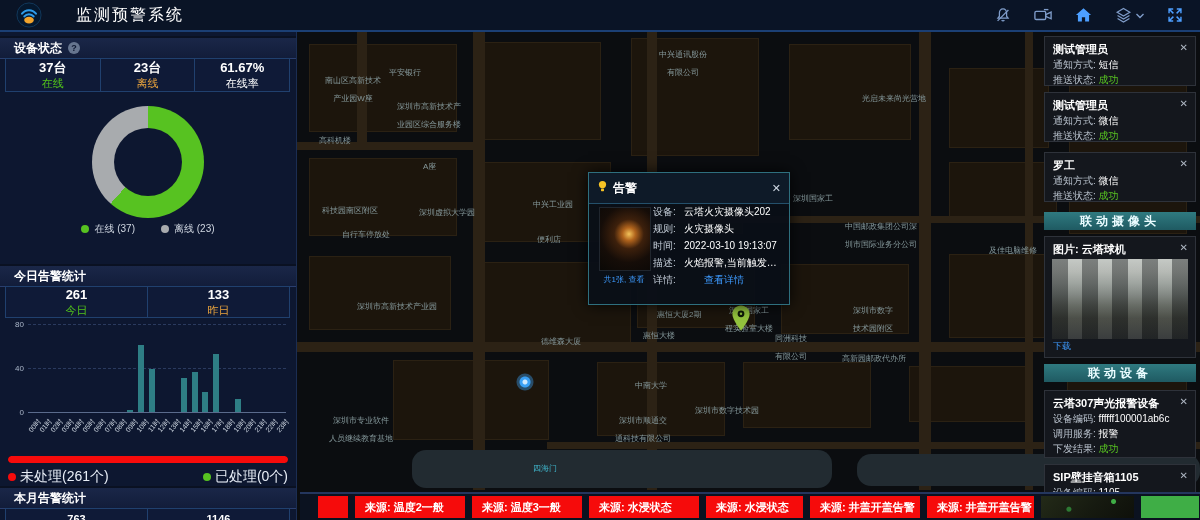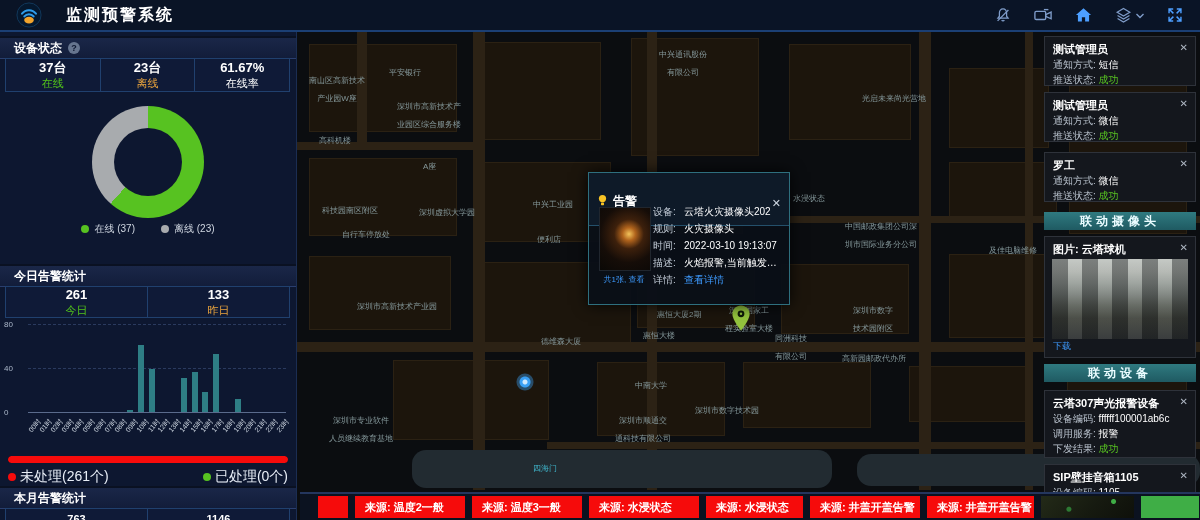--- a/index.html
+++ b/index.html
@@ -2,21 +2,21 @@
 <html><head>
 <meta charset="utf-8">
 <style>
   html,body{margin:0;padding:0;background:#000;}
   #app{position:relative;width:1200px;height:520px;background:#0a1122;overflow:hidden;
        font-family:"Liberation Sans","DejaVu Sans",sans-serif;color:#e8eef7;}
   
   .hdr{position:absolute;top:0;left:0;right:0;height:30px;background:#0a1426;
        border-bottom:2px solid #1b3f74;display:flex;align-items:center;z-index:10;}
   .logo{margin-left:16px;display:flex;align-items:center;}
-  .hdr-title{font-size:16px;font-weight:bold;letter-spacing:2px;margin-left:24px;color:#ffffff;}
+  .hdr-title{font-size:16px;font-weight:normal;letter-spacing:2px;margin-left:34px;color:#ffffff;}
   .hdr-icons{position:absolute;right:16px;top:0;height:30px;display:flex;align-items:center;gap:21px;}
   .hicon{display:flex;align-items:center;gap:2px;cursor:pointer;}
   
   #left-panel{position:absolute;left:0;top:30px;width:296px;height:490px;background:#0d1730;
        border-right:1px solid #1b2d52;overflow:hidden;z-index:5;}
   .sec-hdr{position:absolute;left:0;right:0;height:20px;background:linear-gradient(#1a2748,#121d3a);
        border-bottom:1px solid #2a3e6e;border-top:2px solid #0a1122;display:flex;align-items:center;
        padding-left:14px;font-size:12px;font-weight:bold;color:#ffffff;}
   .qmark{width:12px;height:12px;margin-left:6px;border-radius:50%;background:#66758f;color:#0d1730;
        font-size:9px;font-weight:bold;line-height:12px;text-align:center;cursor:pointer;}
@@ -25,51 +25,51 @@
        display:flex;flex-direction:column;align-items:center;justify-content:center;}
   .stat-val{font-size:13px;font-weight:bold;color:#fff;line-height:14px;}
   .stat-lbl{font-size:11px;margin-top:3px;line-height:11px;}
   .donut{position:absolute;left:92px;top:76px;width:112px;height:112px;border-radius:50%;}
   .donut-hole{position:absolute;left:22px;top:22px;width:68px;height:68px;border-radius:50%;background:#0d1730;}
   .legend{position:absolute;left:0;right:0;top:192px;display:flex;justify-content:center;gap:26px;}
   .lg-item{display:flex;align-items:center;gap:5px;font-size:10px;color:#cfd6e0;}
   .dot{width:8px;height:8px;border-radius:50%;display:inline-block;}
   .gridline{position:absolute;border-top:1px dashed #2a3a5e;height:0;}
   .axisline{position:absolute;border-top:1px solid #5a6b8c;height:0;}
-  .ytick{position:absolute;font-size:8px;color:#aab6c8;width:20px;text-align:left;}
+  .ytick{position:absolute;font-size:8px;color:#aab6c8;width:20px;text-align:right;}
   .bar{position:absolute;background:#2e7e85;}
   .xtick{position:absolute;font-size:7px;color:#c9d2dd;width:22px;text-align:right;
        transform:rotate(-50deg);transform-origin:100% 0;}
   .proc-bar{position:absolute;left:8px;right:8px;top:426px;height:7px;border-radius:4px;background:#3a0f14;overflow:hidden;}
   #proc-fill{height:100%;border-radius:4px;}
   .proc-legend{position:absolute;left:8px;right:8px;top:438px;display:flex;justify-content:space-between;}
   .pl-item{display:flex;align-items:center;gap:4px;font-size:14px;color:#e8eef7;}
   
   #map{position:absolute;left:297px;top:30px;width:903px;height:490px;background:#0b0d10;overflow:hidden;z-index:1;}
   .blk{position:absolute;background:#1c150c;border:1px solid #2b2113;box-sizing:border-box;}
   .road{position:absolute;background:#2c2215;}
   .roadw{position:absolute;background:#222b31;border-radius:14px;}
   .mlabel{position:absolute;font-size:8px;line-height:18px;color:#85989b;white-space:pre-line;text-align:center;}
   .bluedot{position:absolute;width:18px;height:18px;border-radius:50%;cursor:pointer;
        background:radial-gradient(circle,#cfe9ff 0 2px,#3aa0f5 3px 5px,rgba(58,160,245,.4) 6px 8px,rgba(58,160,245,0) 9px);}
   .pin{position:absolute;cursor:pointer;}
   
   .popup{position:absolute;left:588px;top:172px;width:200px;height:131px;background:rgba(9,15,23,.95);
        border:1px solid #2e6f7e;box-shadow:0 0 14px rgba(0,0,0,.85);z-index:6;}
-  .popup-hd{height:22px;background:#0e1a28;border-bottom:1px solid #24506b;display:flex;align-items:flex-end;
-       padding:15px 8px;font-size:12px;font-weight:bold;color:#fff;gap:5px;}
+  .popup-hd{height:22px;background:#0e1a28;border-bottom:1px solid #24506b;display:flex;align-items:center;
+       padding:4px 8px;font-size:12px;font-weight:bold;color:#fff;gap:5px;}
   .pclose{margin-left:auto;color:#cfd8e3;font-size:11px;cursor:pointer;font-weight:normal;}
   .pthumb{position:absolute;left:10px;top:34px;width:50px;height:62px;border:1px solid #20262e;cursor:pointer;
        background:radial-gradient(circle at 58% 42%,rgba(255,205,95,.95) 0,rgba(205,115,32,.85) 14%,rgba(95,48,16,.6) 32%,rgba(22,13,8,.95) 62%,#0a0806 100%),#0b0906;}
   .pcap{position:absolute;left:6px;top:101px;width:58px;font-size:8px;color:#3e9bff;text-align:center;cursor:pointer;}
   #popup-rows{position:absolute;left:64px;top:30px;right:4px;}
   .prow{display:flex;gap:4px;font-size:10px;line-height:17px;white-space:nowrap;}
   .plab{color:#c2cbd6;width:27px;flex:none;}
   .pval{color:#ffffff;overflow:hidden;text-overflow:ellipsis;}
-  .plink{color:#3e9bff;cursor:pointer;}
+  .plink{color:#3e9bff;cursor:pointer;margin-left:20px;}
   
   #right-panel{position:absolute;left:1044px;top:34px;width:152px;height:486px;z-index:4;overflow:hidden;}
   .rcard{position:absolute;left:0;right:0;background:#14171d;border:1px solid #2e323a;
        padding:6px 8px;box-sizing:border-box;overflow:hidden;}
   .rname{font-size:11px;font-weight:bold;color:#ffffff;line-height:13px;}
   .rclose{position:absolute;right:7px;top:5px;color:#aeb6c2;font-size:10px;cursor:pointer;}
   .rrow{font-size:10px;line-height:12px;margin-top:3px;white-space:nowrap;}
   .rlab{color:#b9c2cd;}
   .rval{color:#ffffff;}
   .rbtn{position:absolute;left:0;right:0;height:18px;background:linear-gradient(#2f7a80,#1f5a62);
@@ -289,33 +289,33 @@
       <div class="road" style="left: 622px; top: 0px; width: 12px; height: 460px;"></div>
       <div class="road" style="left: 728px; top: 0px; width: 8px; height: 460px;"></div>
       <div class="road" style="left: 0px; top: 312px; width: 903px; height: 10px;"></div>
       <div class="road" style="left: 340px; top: 186px; width: 563px; height: 7px;"></div>
       <div class="road" style="left: 250px; top: 412px; width: 653px; height: 7px;"></div>
       <div class="roadw" style="left: 115px; top: 420px; width: 420px; height: 38px;"></div>
       <div class="roadw" style="left: 560px; top: 424px; width: 343px; height: 32px;"></div>
       <div class="mlabel" style="left: 362px; top: 16px;">中兴通讯股份
 有限公司</div>
       <div class="mlabel" style="left: 92px; top: 34px;">平安银行</div>
-      <div class="mlabel" style="left: 12px; top: 42px;">南山区高新技术
+      <div class="mlabel" style="left: 28px; top: 42px;">南山区高新技术
 产业园W座</div>
       <div class="mlabel" style="left: 100px; top: 68px;">深圳市高新技术产
 业园区综合服务楼</div>
       <div class="mlabel" style="left: 22px; top: 102px;">高科机楼</div>
       <div class="mlabel" style="left: 126px; top: 128px;">A座</div>
       <div class="mlabel" style="left: 25px; top: 172px;">科技园南区附区</div>
       <div class="mlabel" style="left: 122px; top: 174px;">深圳虚拟大学园</div>
       <div class="mlabel" style="left: 45px; top: 196px;">自行车停放处</div>
       <div class="mlabel" style="left: 236px; top: 166px;">中兴工业园</div>
       <div class="mlabel" style="left: 240px; top: 201px;">便利店</div>
       <div class="mlabel" style="left: 565px; top: 60px;">光启未来尚光营地</div>
-      <div class="mlabel" style="left: 496px; top: 160px;">水浸状态</div>
+      <div class="mlabel" style="left: 496px; top: 160px;">深圳国家工</div>
       <div class="mlabel" style="left: 548px; top: 188px;">中国邮政集团公司深
 圳市国际业务分公司</div>
       <div class="mlabel" style="left: 692px; top: 212px;">及佳电脑维修</div>
       <div class="mlabel" style="left: 60px; top: 268px;">深圳市高新技术产业园</div>
       <div class="mlabel" style="left: 244px; top: 303px; font-family: Liberation Serif, serif;">德维森大厦</div>
       <div class="mlabel" style="left: 360px; top: 276px;">惠恒大厦2期</div>
       <div class="mlabel" style="left: 346px; top: 297px;">惠恒大楼</div>
       <div class="mlabel" style="left: 428px; top: 272px;">深圳国家工
 程实验室大楼</div>
       <div class="mlabel" style="left: 556px; top: 272px;">深圳市数字

